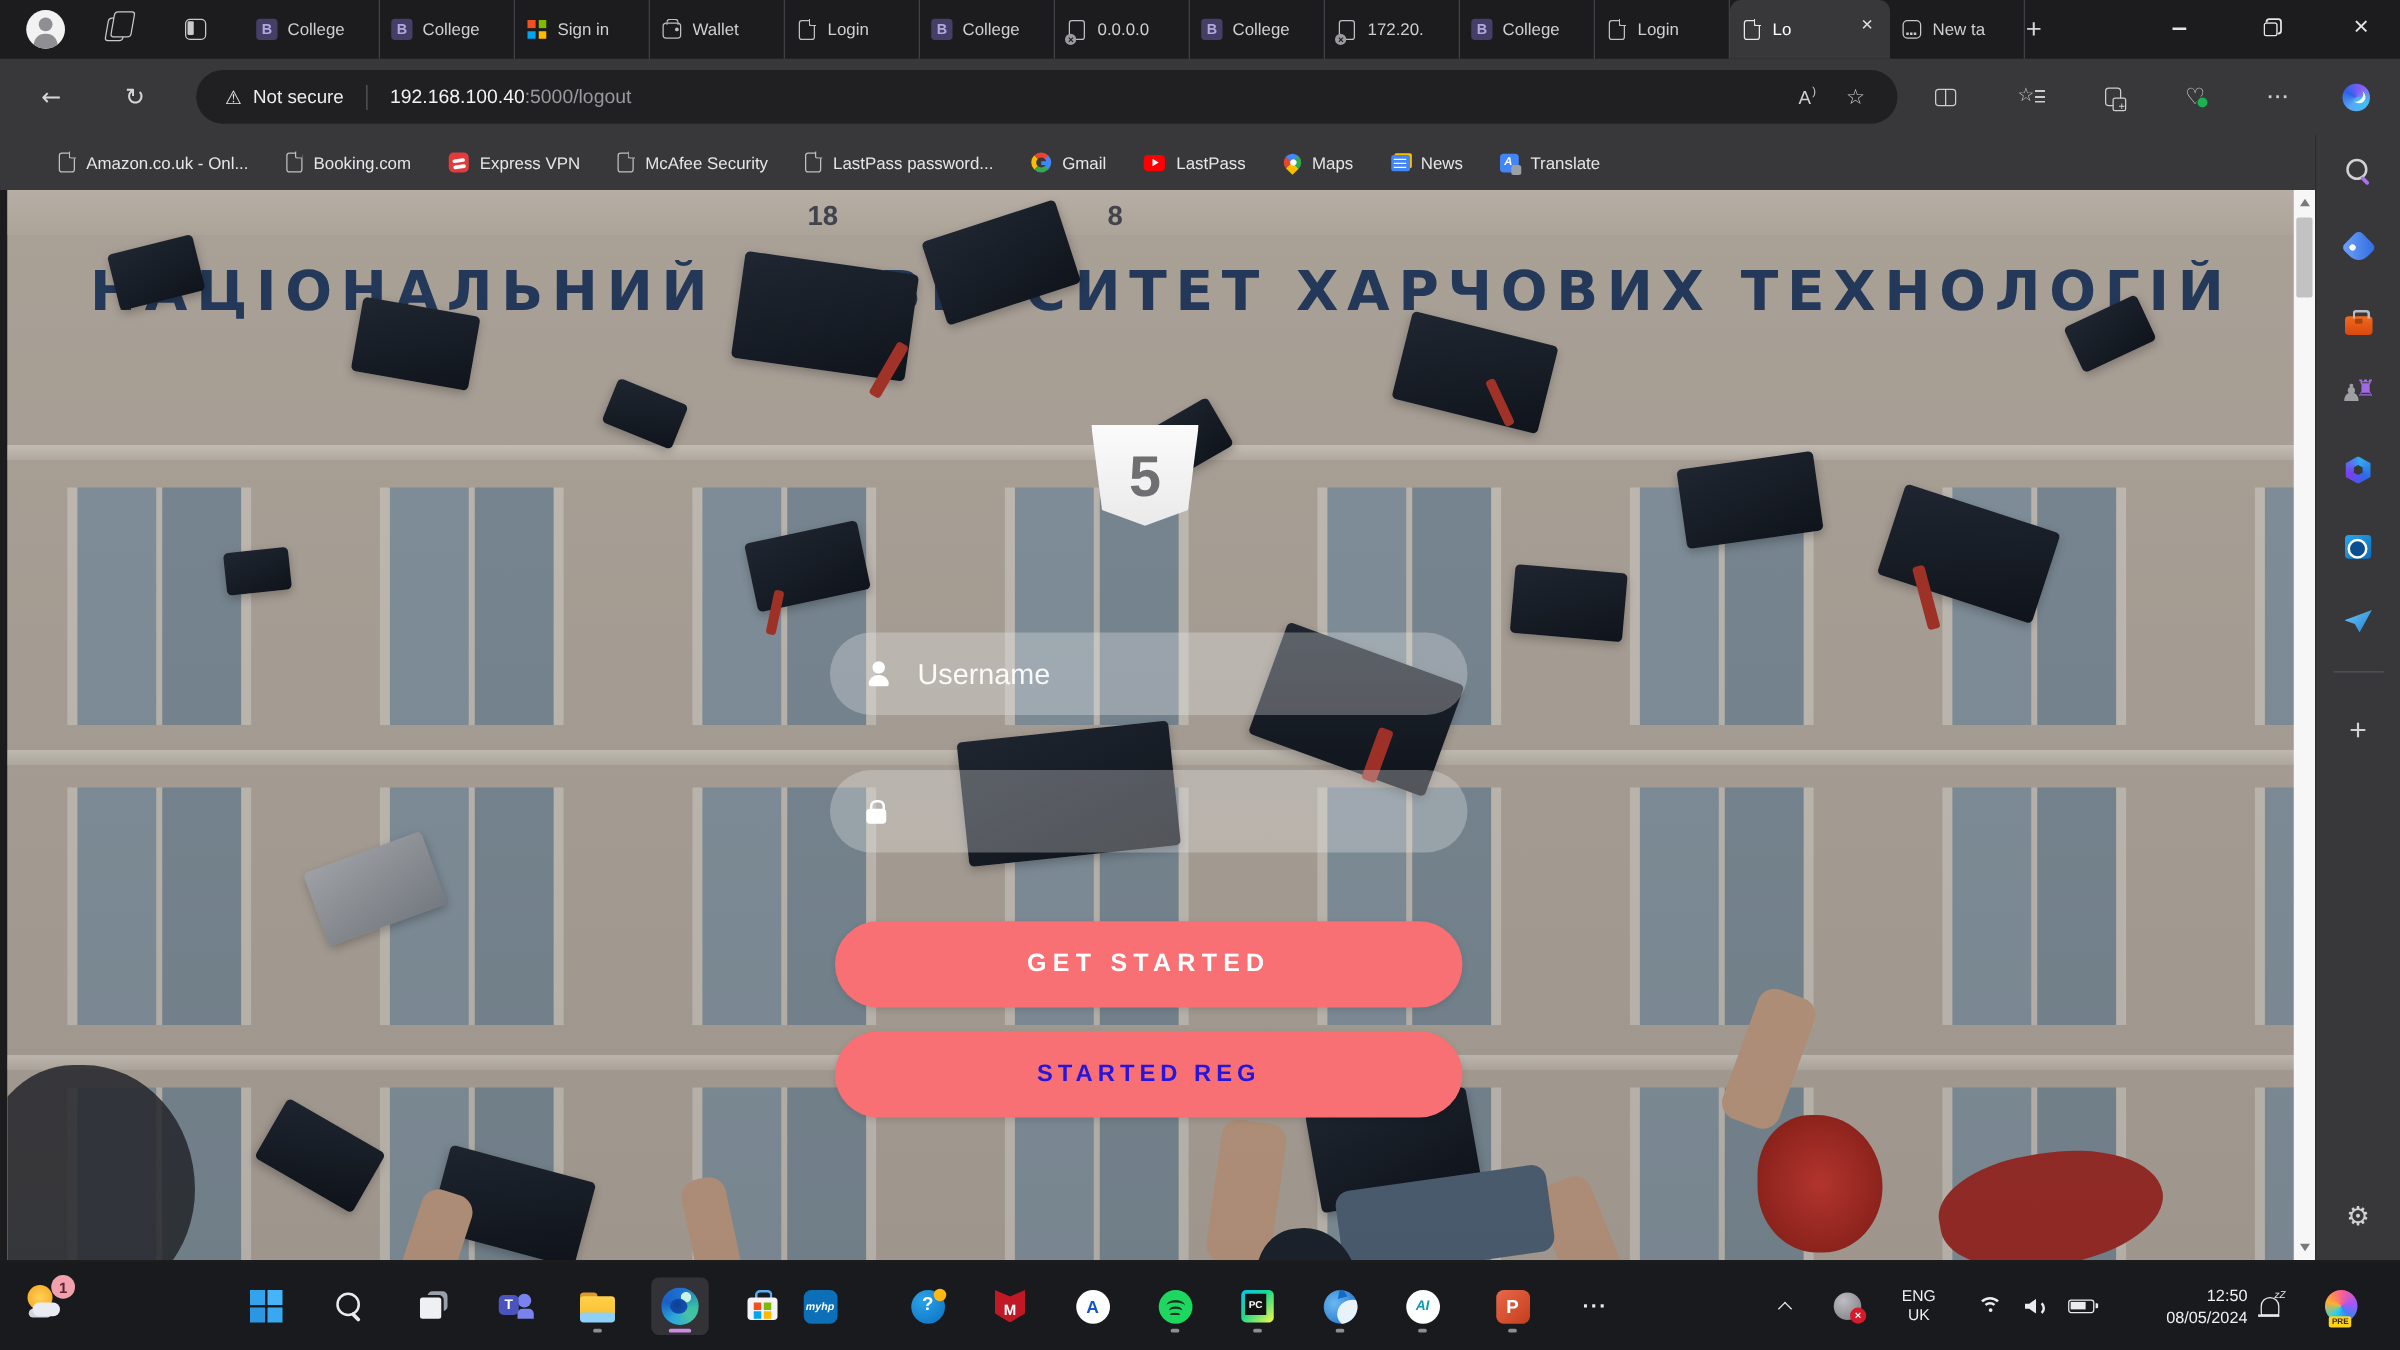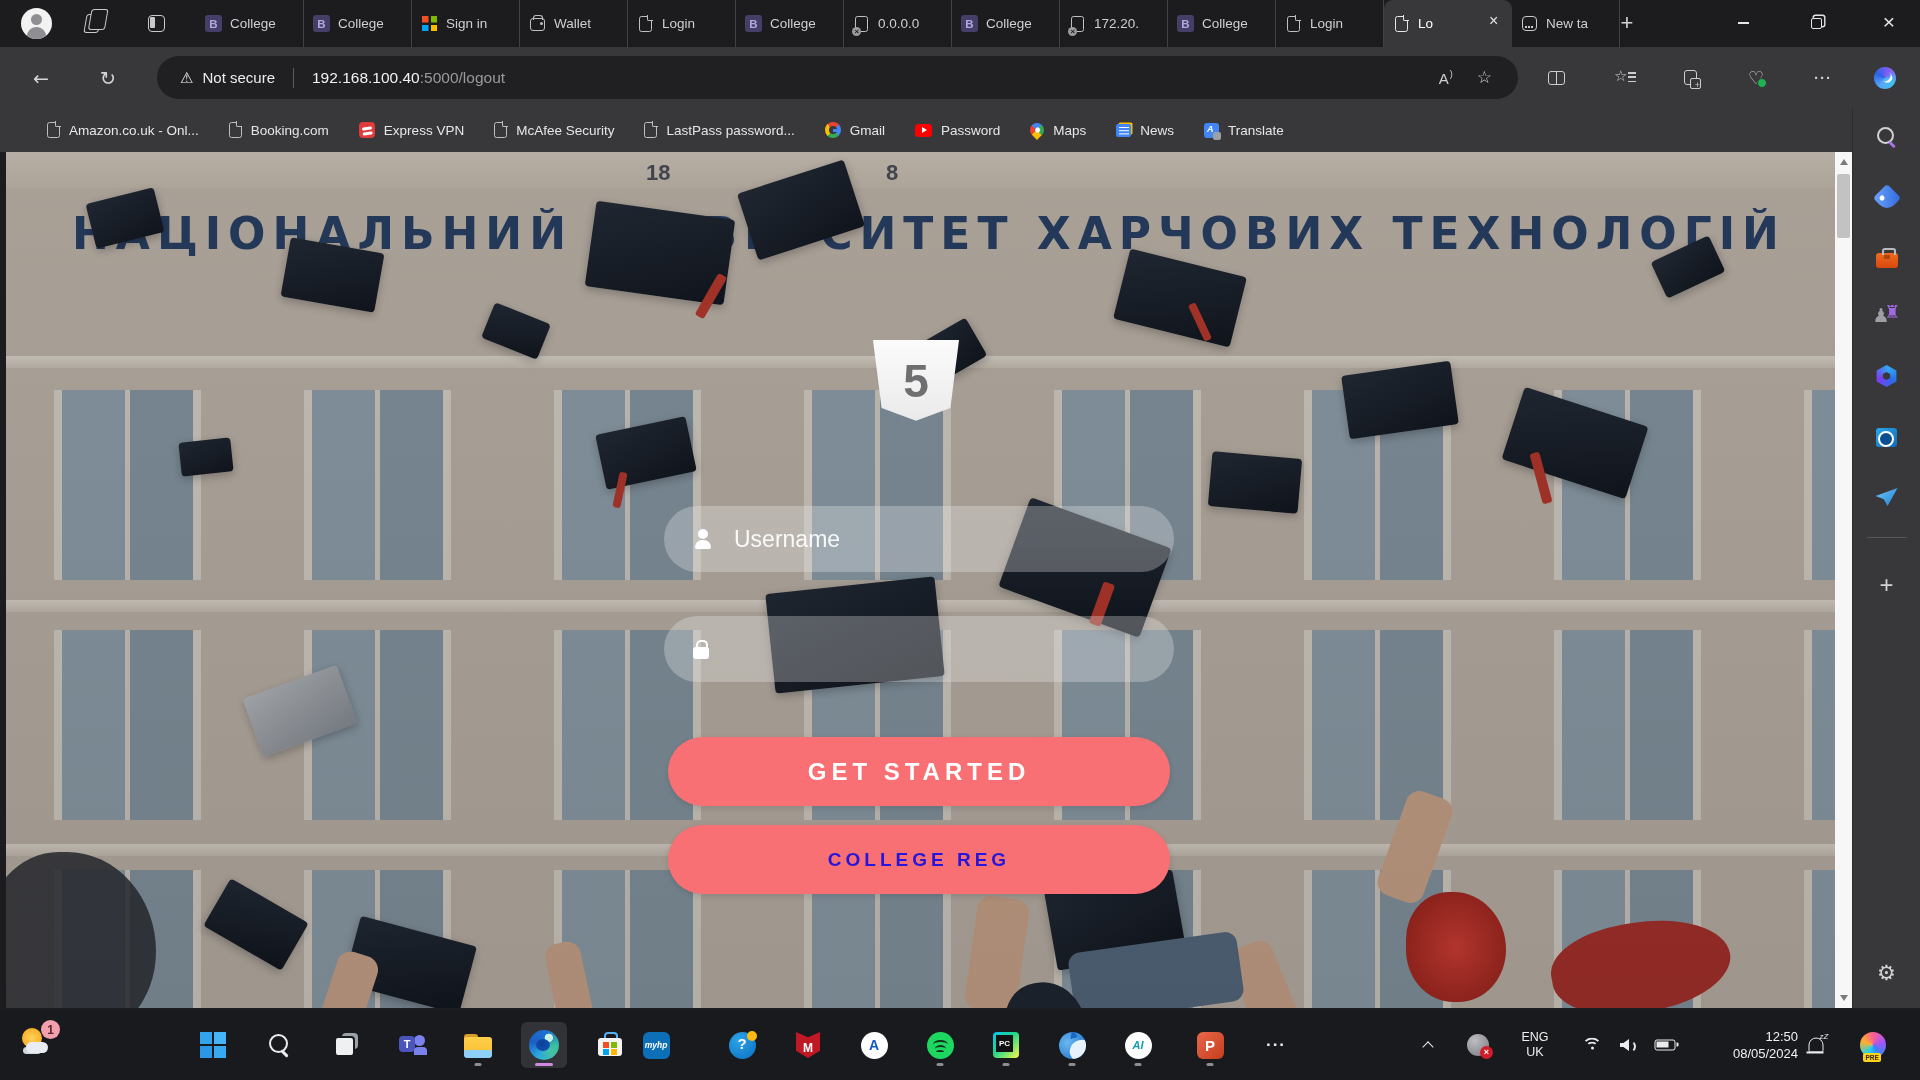--- a/index.html
+++ b/index.html
@@ -142,21 +142,21 @@
     font-size:23px;color:#fff;font-family:inherit;padding-right:30px;}
   .pill input::placeholder{color:rgba(255,255,255,.93);}
   .icon-person{position:relative;width:22px;height:22px;flex:none;}
   .icon-person::before{content:"";position:absolute;left:6px;top:1px;width:10px;height:10px;border-radius:50%;background:#fff;}
   .icon-person::after{content:"";position:absolute;left:3px;top:12px;width:16px;height:9px;border-radius:8px 8px 2px 2px;background:#fff;}
   .icon-lock{position:relative;width:18px;height:22px;flex:none;}
   .icon-lock::before{content:"";position:absolute;left:4px;top:2px;width:8px;height:9px;border:2.4px solid #fff;border-radius:5px 5px 0 0;border-bottom:none;}
   .icon-lock::after{content:"";position:absolute;left:1px;top:9px;width:16px;height:12px;border-radius:3px;background:#fff;}
   .btn{position:absolute;left:662px;width:502px;height:69px;border:none;border-radius:36px;background:#f87073;
     font-family:inherit;font-weight:bold;cursor:pointer;box-shadow:0 2px 6px rgba(0,0,0,.12);}
-  .btn.primary{color:#fff;font-size:24px;letter-spacing:5px;}
+  .btn.primary{color:#fff;font-size:20px;letter-spacing:5px;}
   .btn.secondary{color:#2715d9;font-size:19px;letter-spacing:4px;}
 
   
   .scrollbar{position:absolute;right:0;top:0;width:17px;height:100%;background:#f7f7f7;}
   .sb-up{position:absolute;left:4.5px;top:7px;width:0;height:0;border-left:4px solid transparent;border-right:4px solid transparent;border-bottom:6px solid #7a7a7a;}
   .sb-down{position:absolute;left:4.5px;bottom:7px;width:0;height:0;border-left:4px solid transparent;border-right:4px solid transparent;border-top:6px solid #7a7a7a;}
   .sb-thumb{position:absolute;left:2px;top:22px;width:13px;height:64px;background:#c2c2c2;border-radius:2px;}
 
   
   #esidebar{position:absolute;left:1852px;top:108px;width:68px;height:900px;background:#38383b;border-left:1px solid #2d2d30;}
@@ -423,21 +423,21 @@
     <div class="bk">
         <i class="i-page"></i>
         <span>LastPass password...</span>
       </div>
     <div class="bk">
         <i class="i-google"></i>
         <span>Gmail</span>
       </div>
     <div class="bk">
         <i class="i-yt"></i>
-        <span>Password</span>
+        <span>LastPass</span>
       </div>
     <div class="bk">
         <i class="i-maps"></i>
         <span>Maps</span>
       </div>
     <div class="bk">
         <i class="i-news"></i>
         <span>News</span>
       </div>
     <div class="bk">
@@ -500,21 +500,21 @@
       <div class="pill" style="top:354px">
         <span class="icon-person"></span>
         <input type="text" placeholder="Username" style="">
       </div>
 
       <div class="pill" style="top:464px">
         <span class="icon-lock"></span>
       </div>
 
       <button class="btn primary" style="top:585px">GET STARTED</button>
-      <button class="btn secondary" style="top:673px">COLLEGE REG</button>
+      <button class="btn secondary" style="top:673px">STARTED REG</button>
     </div>
 
     <div class="scrollbar">
       <i class="sb-up"></i>
       <i class="sb-thumb"></i>
       <i class="sb-down"></i>
     </div>
   </div>
 
   <div id="esidebar">

